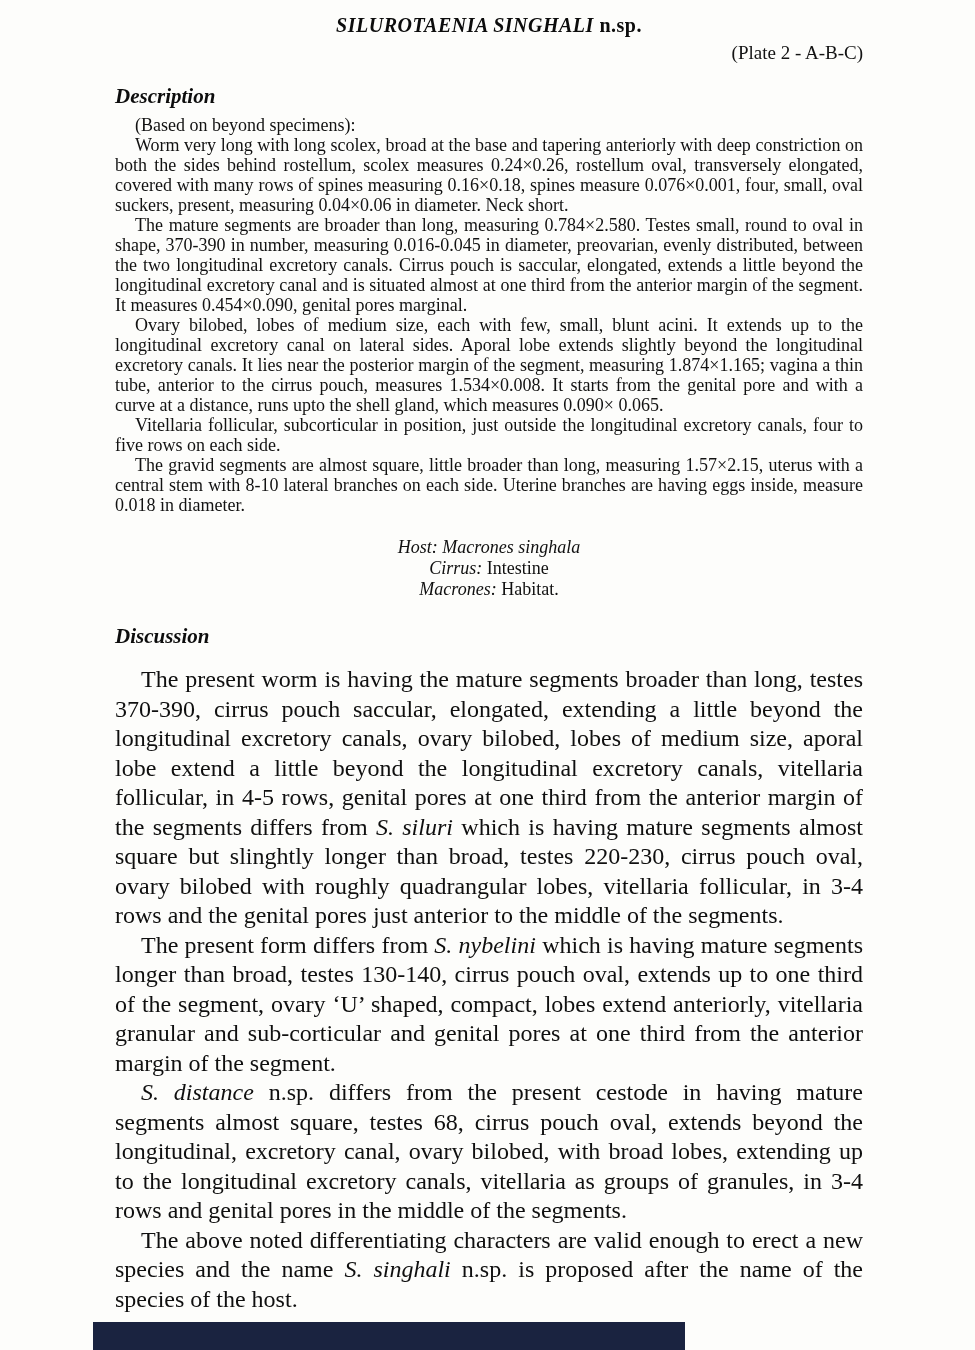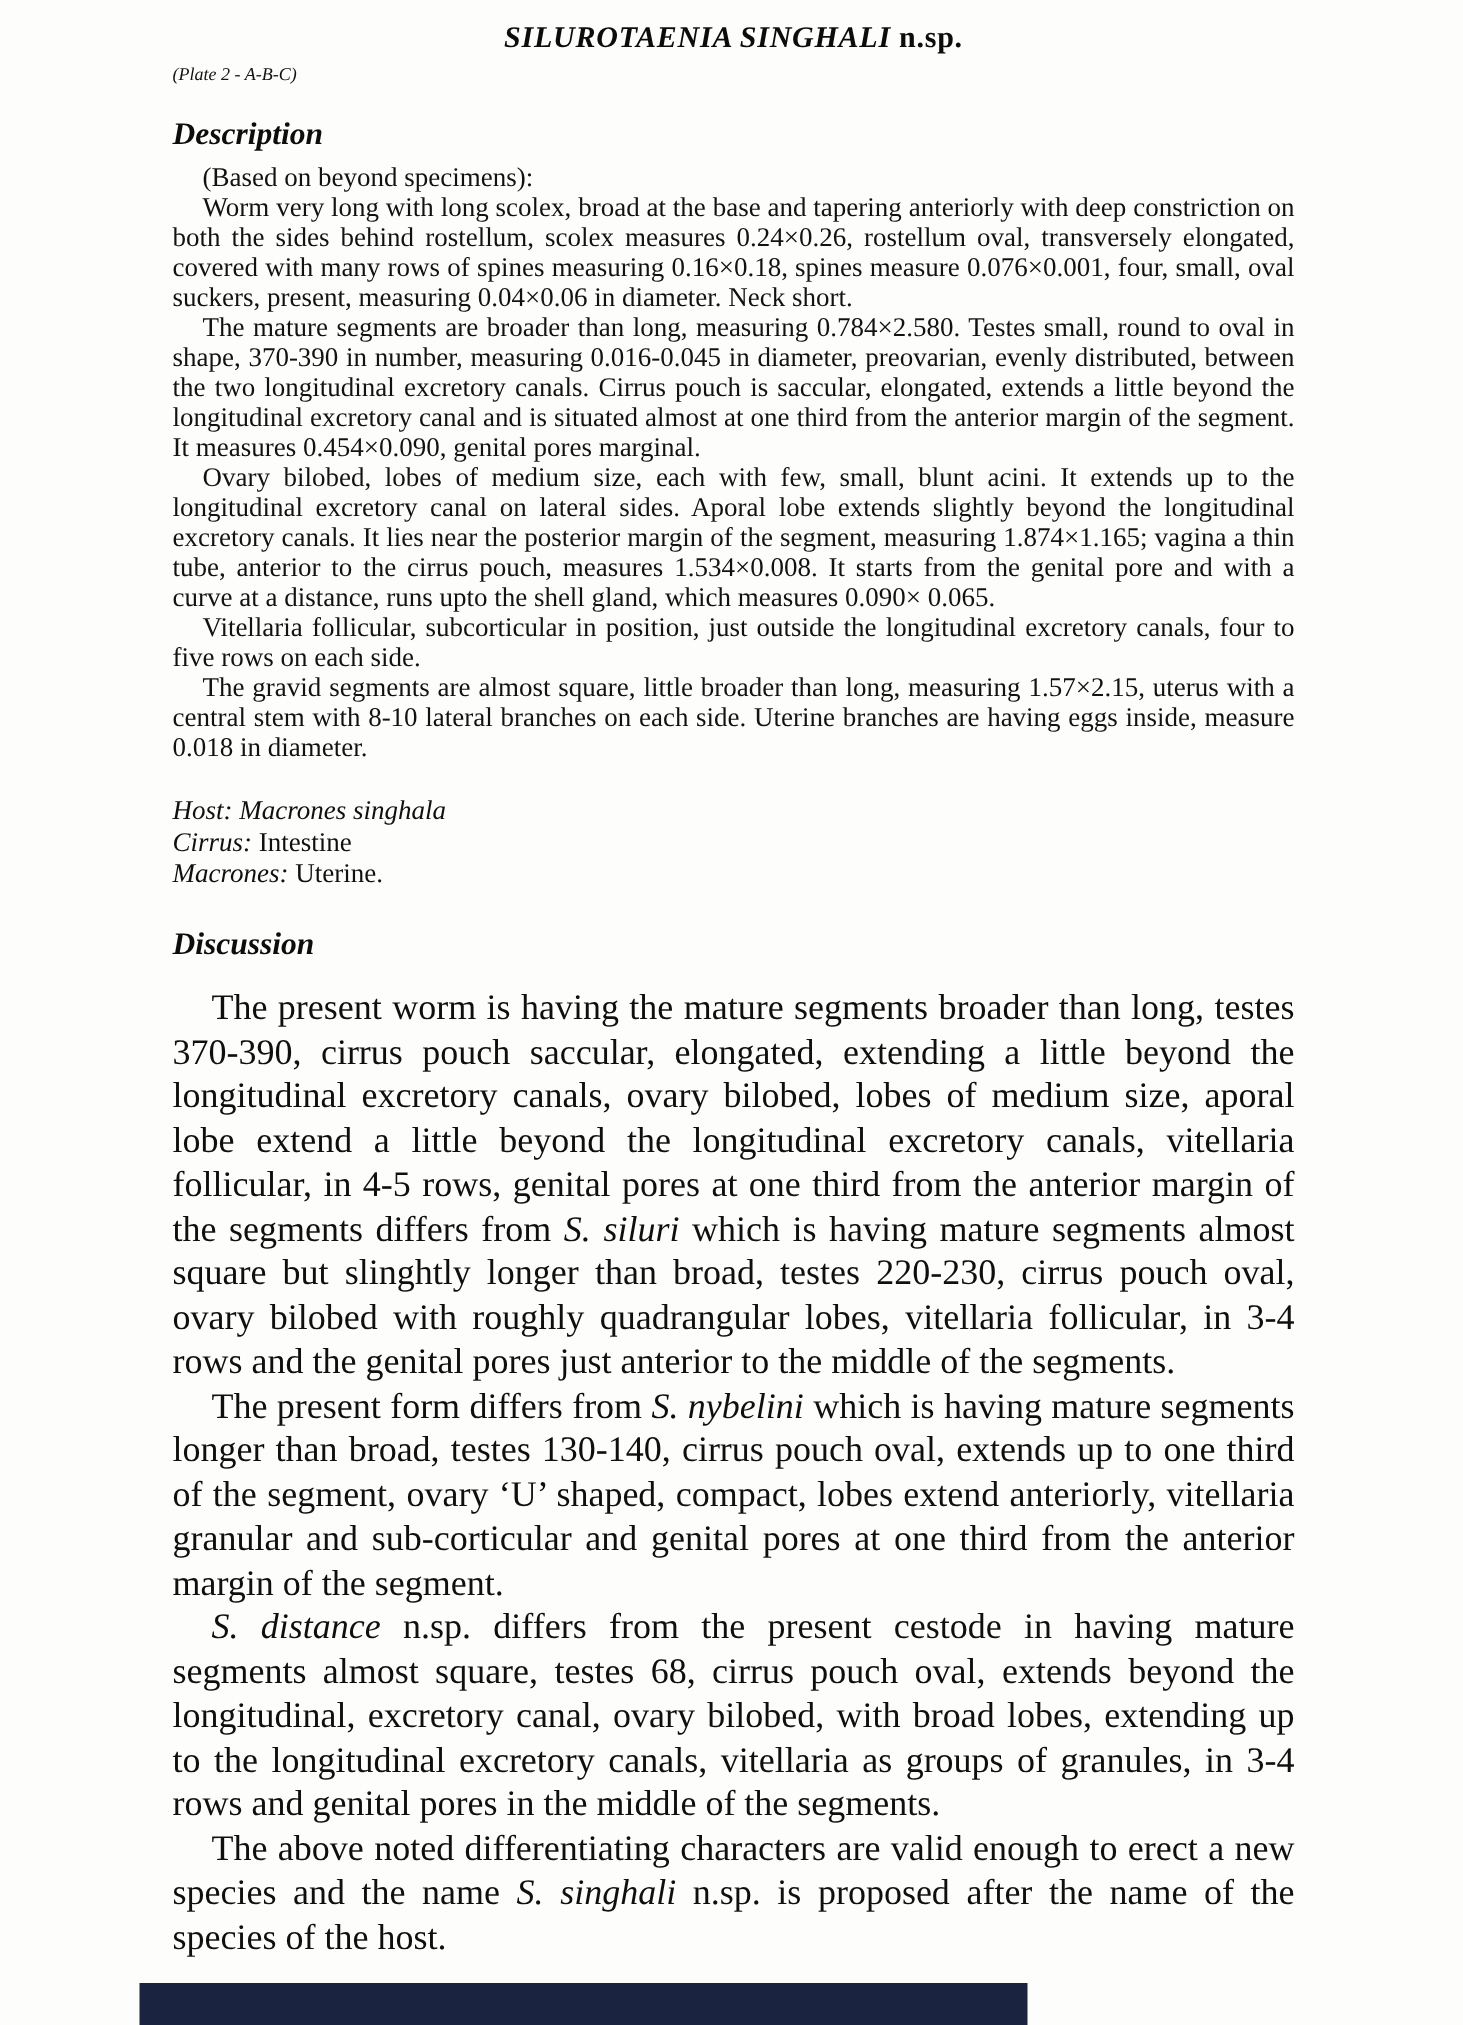--- a/index.html
+++ b/index.html
@@ -23,25 +23,24 @@
   .title {
     text-align: center;
     font-size: 20px;
     font-weight: bold;
     margin: 4px 0 0 0;
     letter-spacing: 0.5px;
     color: #0c0c0c;
   }
   .title .species { font-style: italic; }
   .plate-line {
-    text-align: left;
-    font-size: 12px;
+    text-align: right;
+    font-size: 19px;
     margin-top: 5px;
     color: #131313;
-    font-style: italic;
   }
   h2.sec-heading {
     font-style: italic;
     font-weight: bold;
     font-size: 21px;
     margin: 0;
     color: #0d0d0d;
   }
   .desc-heading { margin-top: 20px !important; }
   .desc-body { margin-top: 6px; }
@@ -52,21 +51,21 @@
     text-indent: 20px;
     margin: 0;
     color: #121212;
   }
   .based-on { text-align: left; }
   .host-block {
     margin-top: 22px;
     font-size: 18px;
     line-height: 21px;
   }
-  .host-block .row { white-space: nowrap; }
+  .host-block .row { white-space: nowrap; text-align: center; }
   .it { font-style: italic; }
   .disc-heading { margin-top: 24px !important; }
   .disc-body { margin-top: 16px; }
   .disc-body p {
     font-size: 24px;
     line-height: 29.5px;
     text-align: justify;
     text-indent: 26px;
     margin: 0;
     color: #0f0f0f;
@@ -95,21 +94,21 @@
       <p>Worm very long with long scolex, broad at the base and tapering anteriorly with deep constriction on both the sides behind rostellum, scolex measures 0.24×0.26, rostellum oval, transversely elongated, covered with many rows of spines measuring 0.16×0.18, spines measure 0.076×0.001, four, small, oval suckers, present, measuring 0.04×0.06 in diameter. Neck short.</p>
       <p>The mature segments are broader than long, measuring 0.784×2.580. Testes small, round to oval in shape, 370-390 in number, measuring 0.016-0.045 in diameter, preovarian, evenly distributed, between the two longitudinal excretory canals. Cirrus pouch is saccular, elongated, extends a little beyond the longitudinal excretory canal and is situated almost at one third from the anterior margin of the segment. It measures 0.454×0.090, genital pores marginal.</p>
       <p>Ovary bilobed, lobes of medium size, each with few, small, blunt acini. It extends up to the longitudinal excretory canal on lateral sides. Aporal lobe extends slightly beyond the longitudinal excretory canals. It lies near the posterior margin of the segment, measuring 1.874×1.165; vagina a thin tube, anterior to the cirrus pouch, measures 1.534×0.008. It starts from the genital pore and with a curve at a distance, runs upto the shell gland, which measures 0.090× 0.065.</p>
       <p>Vitellaria follicular, subcorticular in position, just outside the longitudinal excretory canals, four to five rows on each side.</p>
       <p>The gravid segments are almost square, little broader than long, measuring 1.57×2.15, uterus with a central stem with 8-10 lateral branches on each side. Uterine branches are having eggs inside, measure 0.018 in diameter.</p>
     </div>
 
     <div class="host-block">
       <div class="row"><span class="it">Host:</span><span class="it"> Macrones singhala</span></div>
       <div class="row"><span class="it">Cirrus:</span><span> Intestine</span></div>
-      <div class="row"><span class="it">Macrones:</span><span> Uterine.</span></div>
+      <div class="row"><span class="it">Macrones:</span><span> Habitat.</span></div>
     </div>
 
     <h2 class="sec-heading disc-heading">Discussion</h2>
 
     <div class="disc-body">
       <p><span>The present worm is having the mature segments broader than long, testes 370-390, cirrus pouch saccular, elongated, extending a little beyond the longitudinal excretory canals, ovary bilobed, lobes of medium size, aporal lobe extend a little beyond the longitudinal excretory canals, vitellaria follicular, in 4-5 rows, genital pores at one third from the anterior margin of the segments differs from </span><span class="it">S. siluri</span><span> which is having mature segments almost square but slinghtly longer than broad, testes 220-230, cirrus pouch oval, ovary bilobed with roughly quadrangular lobes, vitellaria follicular, in 3-4 rows and the genital pores just anterior to the middle of the segments.</span></p>
       <p><span>The present form differs from </span><span class="it">S. nybelini</span><span> which is having mature segments longer than broad, testes 130-140, cirrus pouch oval, extends up to one third of the segment, ovary ‘U’ shaped, compact, lobes extend anteriorly, vitellaria granular and sub-corticular and genital pores at one third from the anterior margin of the segment.</span></p>
       <p><span class="it">S. distance</span><span> n.sp. differs from the present cestode in having mature segments almost square, testes 68, cirrus pouch oval, extends beyond the longitudinal, excretory canal, ovary bilobed, with broad lobes, extending up to the longitudinal excretory canals, vitellaria as groups of granules, in 3-4 rows and genital pores in the middle of the segments.</span></p>
       <p><span>The above noted differentiating characters are valid enough to erect a new species and the name </span><span class="it">S. singhali</span><span> n.sp. is proposed after the name of the species of the host.</span></p>
     </div>

